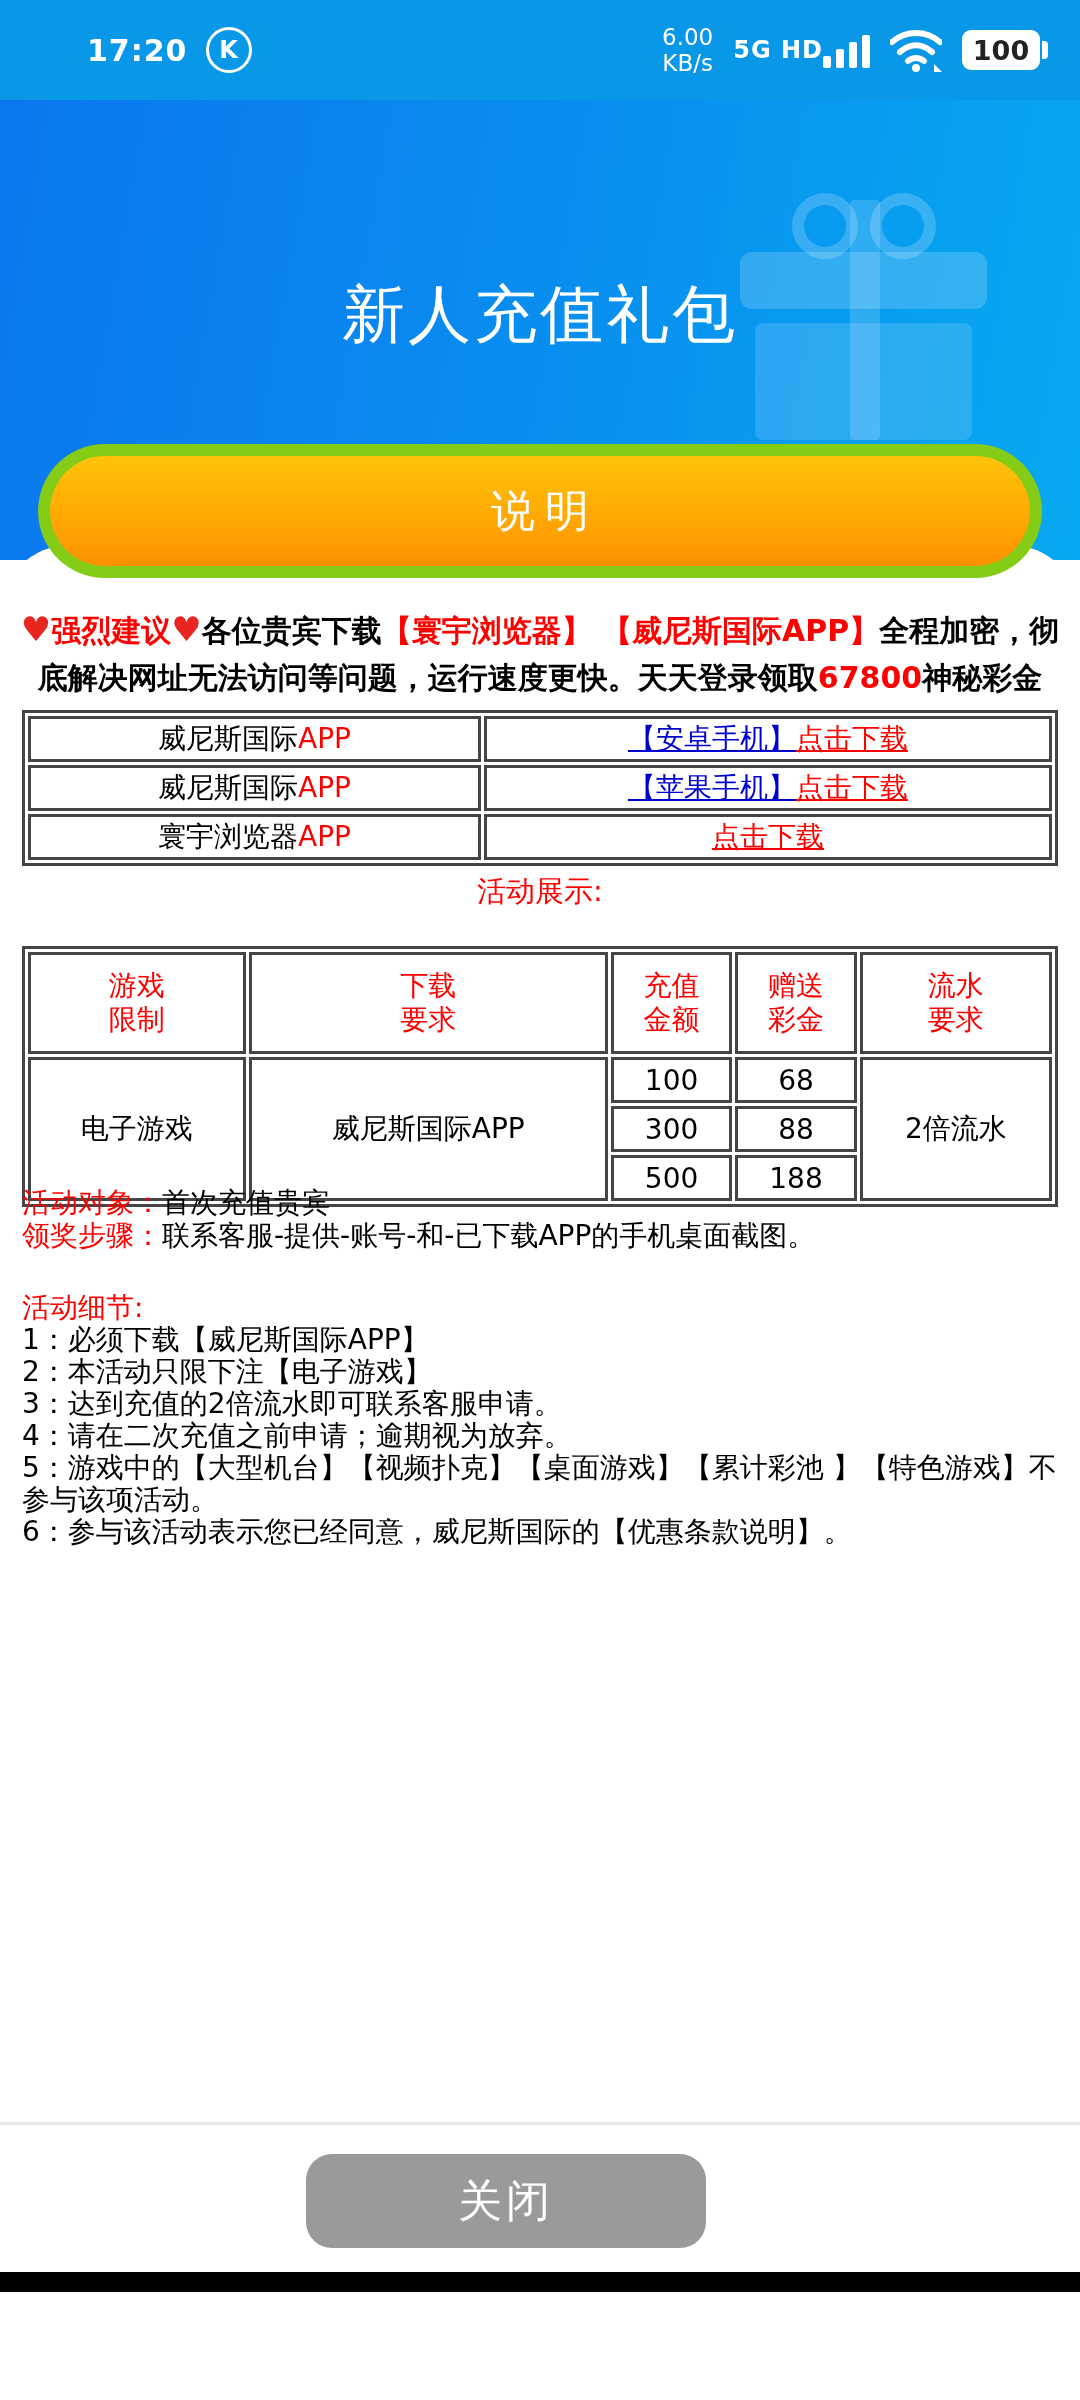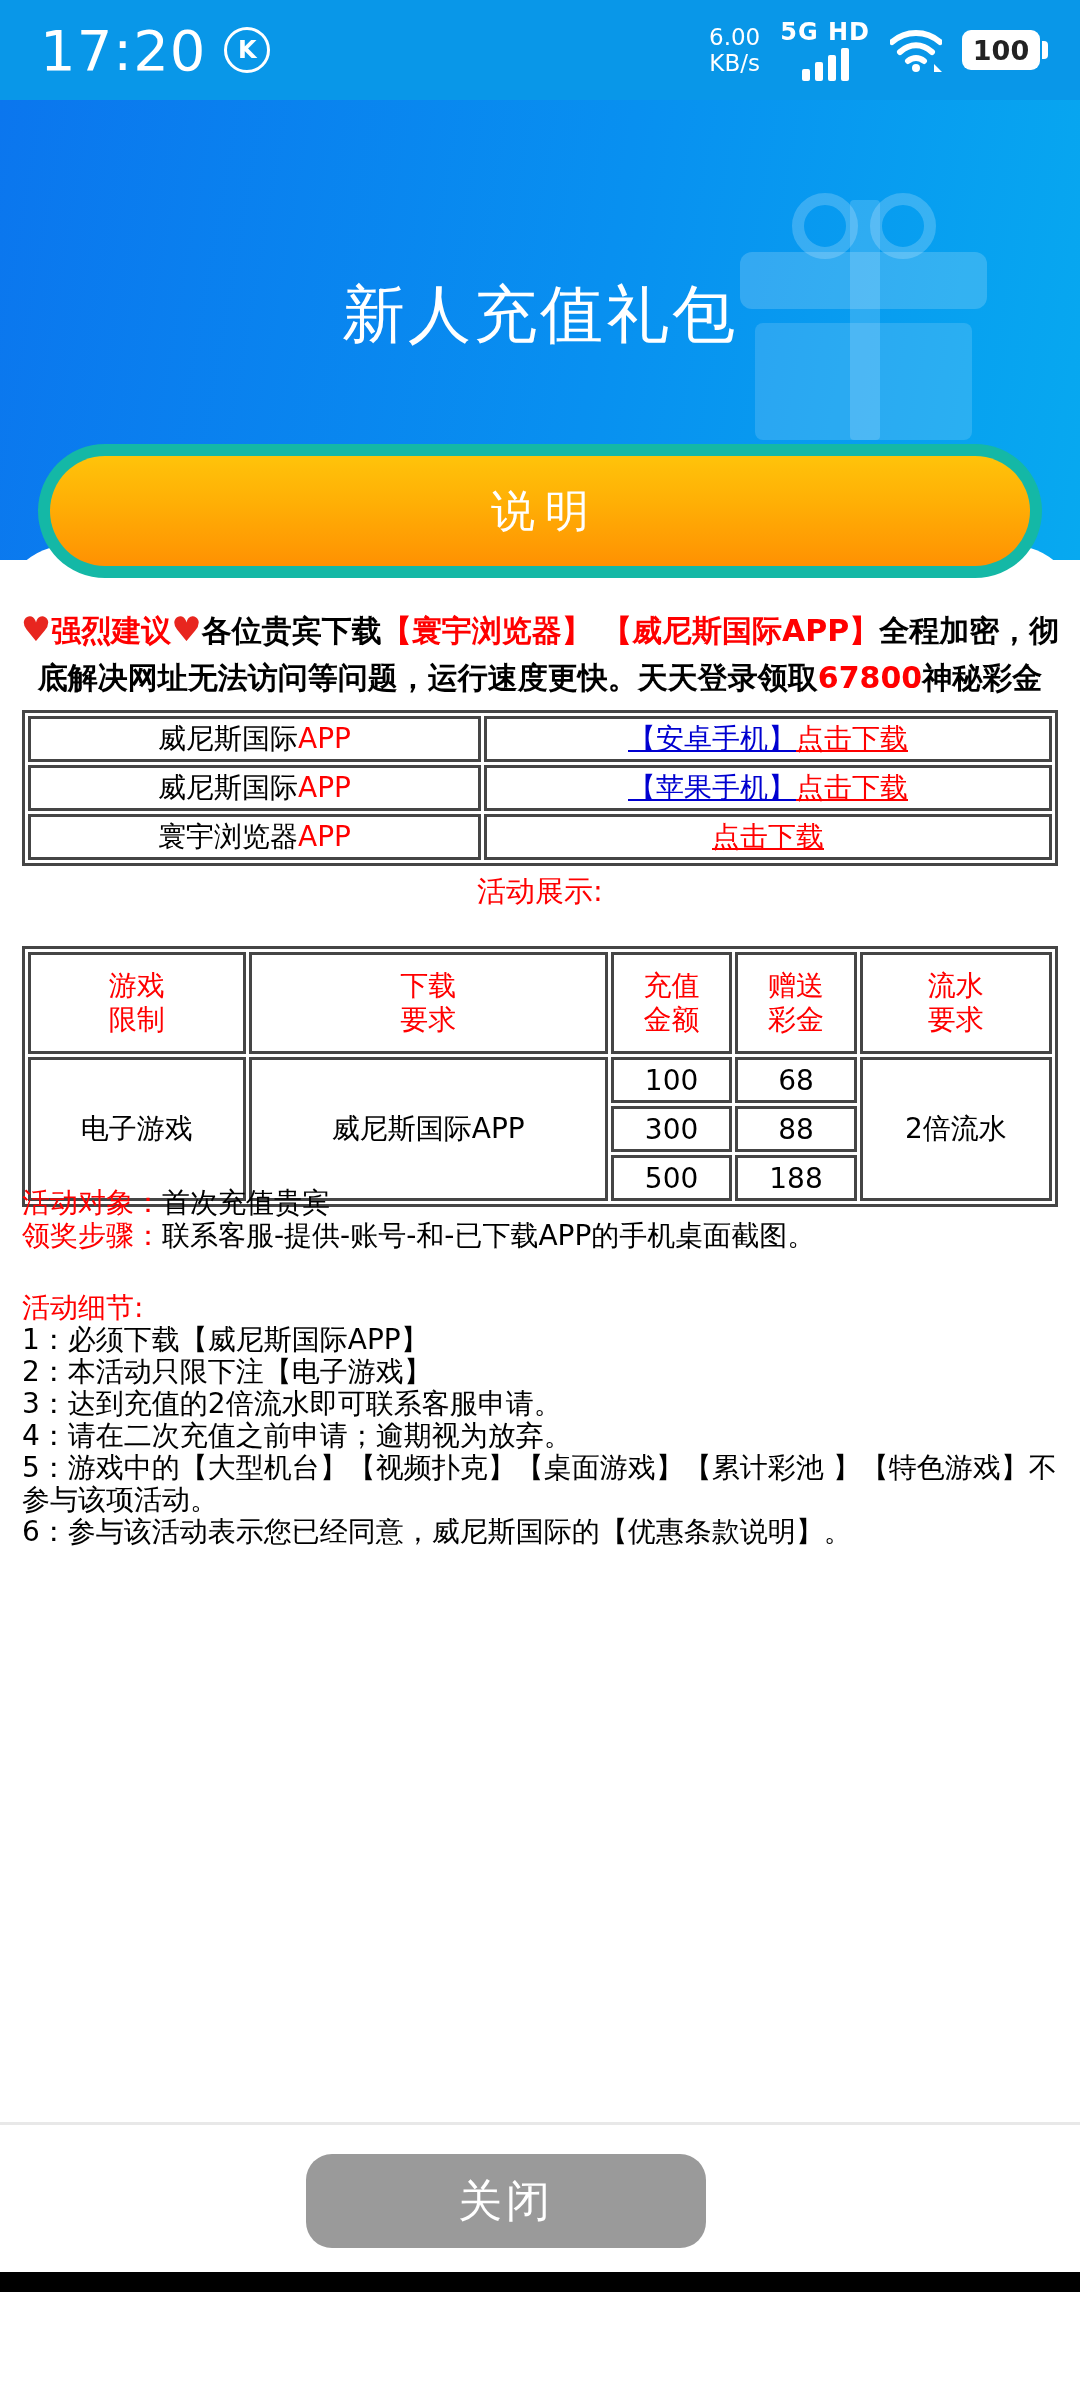--- a/index.html
+++ b/index.html
@@ -3,44 +3,44 @@
 <meta charset="utf-8">
 <style>
   html,body{margin:0;padding:0;background:#ffffff;}
   body{width:1080px;height:2400px;font-family:"DejaVu Sans","Liberation Sans",sans-serif;}
   .screen{position:relative;width:1080px;height:2400px;overflow:hidden;background:#ffffff;}
 
   
   .status-bar{position:absolute;left:0;top:0;width:1080px;height:100px;background:#0997e8;
     display:flex;align-items:center;justify-content:space-between;padding:0 40px;box-sizing:border-box;color:#fff;}
   .sb-left{display:flex;align-items:center;gap:18px;}
-  .sb-time{font-size:56px;font-weight:400;letter-spacing:1px;}
+  .sb-time{font-size:30px;font-weight:700;letter-spacing:1px;margin-left:47px;}
   .sb-k{width:40px;height:40px;border:3px solid #fff;border-radius:50%;display:flex;align-items:center;justify-content:center;
     font-size:24px;font-weight:bold;}
   .sb-right{display:flex;align-items:center;gap:20px;}
   .sb-speed{font-size:23px;line-height:26px;text-align:center;font-weight:500;}
-  .sb-signal{display:flex;flex-direction:column;align-items:center;}
+  .sb-signal{display:flex;flex-direction:row;align-items:center;}
   .sb-sig-label{font-size:24px;font-weight:bold;letter-spacing:1px;line-height:26px;}
   .bars{display:flex;align-items:flex-end;gap:5px;height:34px;margin-top:2px;}
   .bars span{display:block;width:8px;background:#fff;border-radius:2px;}
   .bars .b1{height:12px;} .bars .b2{height:19px;} .bars .b3{height:26px;} .bars .b4{height:33px;}
   .battery{position:relative;min-width:66px;height:40px;background:#fff;border-radius:9px;display:flex;align-items:center;
     justify-content:center;color:#222;font-size:27px;font-weight:bold;padding:0 6px;}
   .battery::after{content:"";position:absolute;right:-8px;top:11px;width:6px;height:18px;background:#fff;border-radius:0 4px 4px 0;}
 
   
   .hero{position:absolute;left:0;top:100px;width:1080px;height:460px;
     background:linear-gradient(100deg,#0b76ee 0%,#0890f0 55%,#07a9f0 100%);}
   .hero-title{position:absolute;left:0;top:172px;width:100%;text-align:center;color:#ffffff;
     font-size:63px;letter-spacing:3px;font-weight:400;}
   .gift{position:absolute;left:740px;top:92px;}
 
   
   .card{position:absolute;left:0;top:545px;width:1080px;height:1855px;background:#ffffff;border-radius:70px 70px 0 0;}
-  .pill{position:absolute;left:38px;top:444px;width:1004px;height:134px;background:#14b8a6;border-radius:67px;z-index:5;}
+  .pill{position:absolute;left:38px;top:444px;width:1004px;height:134px;background:#84cc16;border-radius:67px;z-index:5;}
   .explain-btn{position:absolute;left:12px;top:12px;width:980px;height:110px;border:none;border-radius:55px;
     background:linear-gradient(180deg,#ffc30a 0%,#ffae05 45%,#ff9102 100%);
     color:#fff;font-size:44px;letter-spacing:10px;text-indent:10px;font-family:inherit;cursor:pointer;z-index:6;}
 
   
   .advisory{position:absolute;left:20px;top:606px;width:1040px;text-align:center;font-size:30px;font-weight:bold;
     line-height:47px;color:#000;z-index:7;}
   .advisory .red{color:#ff0000;}
   .advisory .heart{color:#e8261f;font-size:34px;}
 

